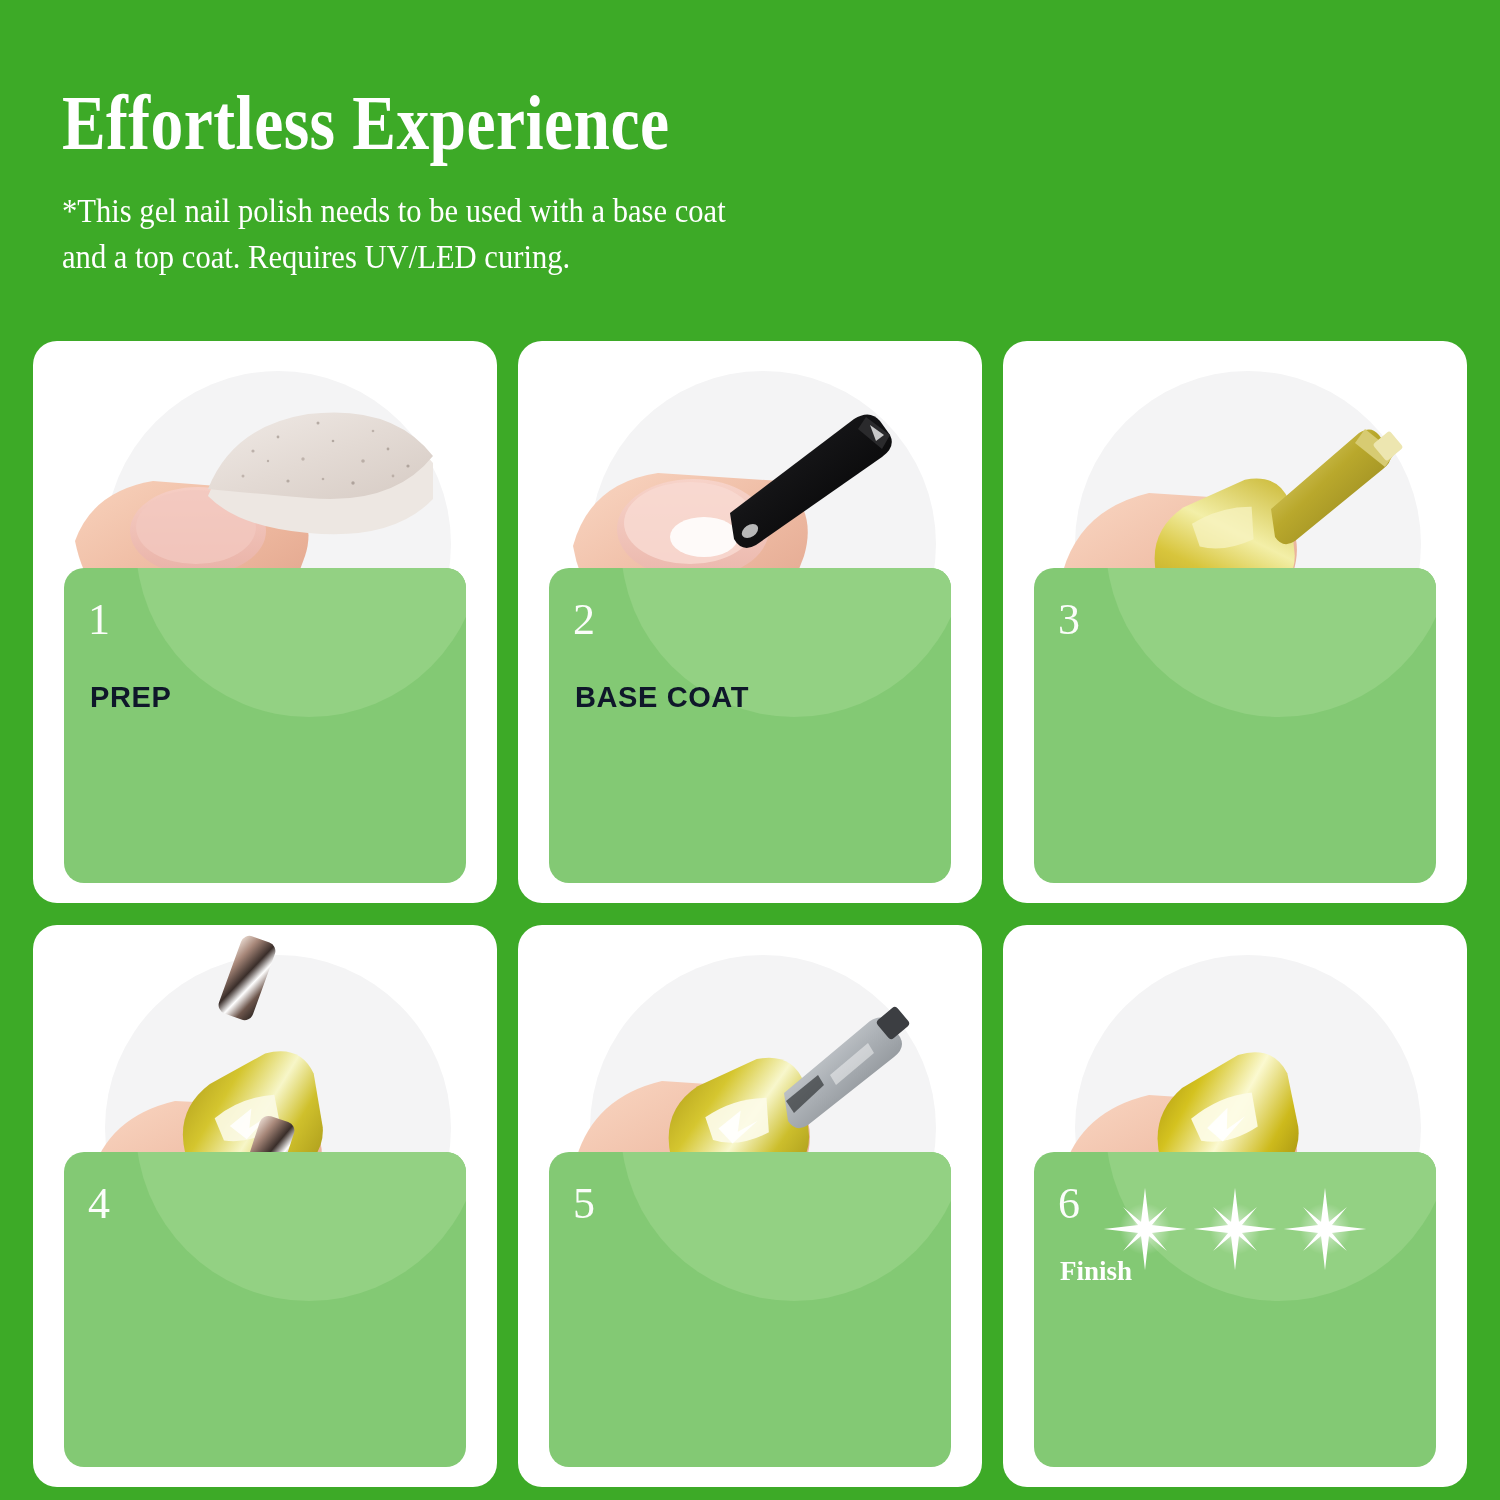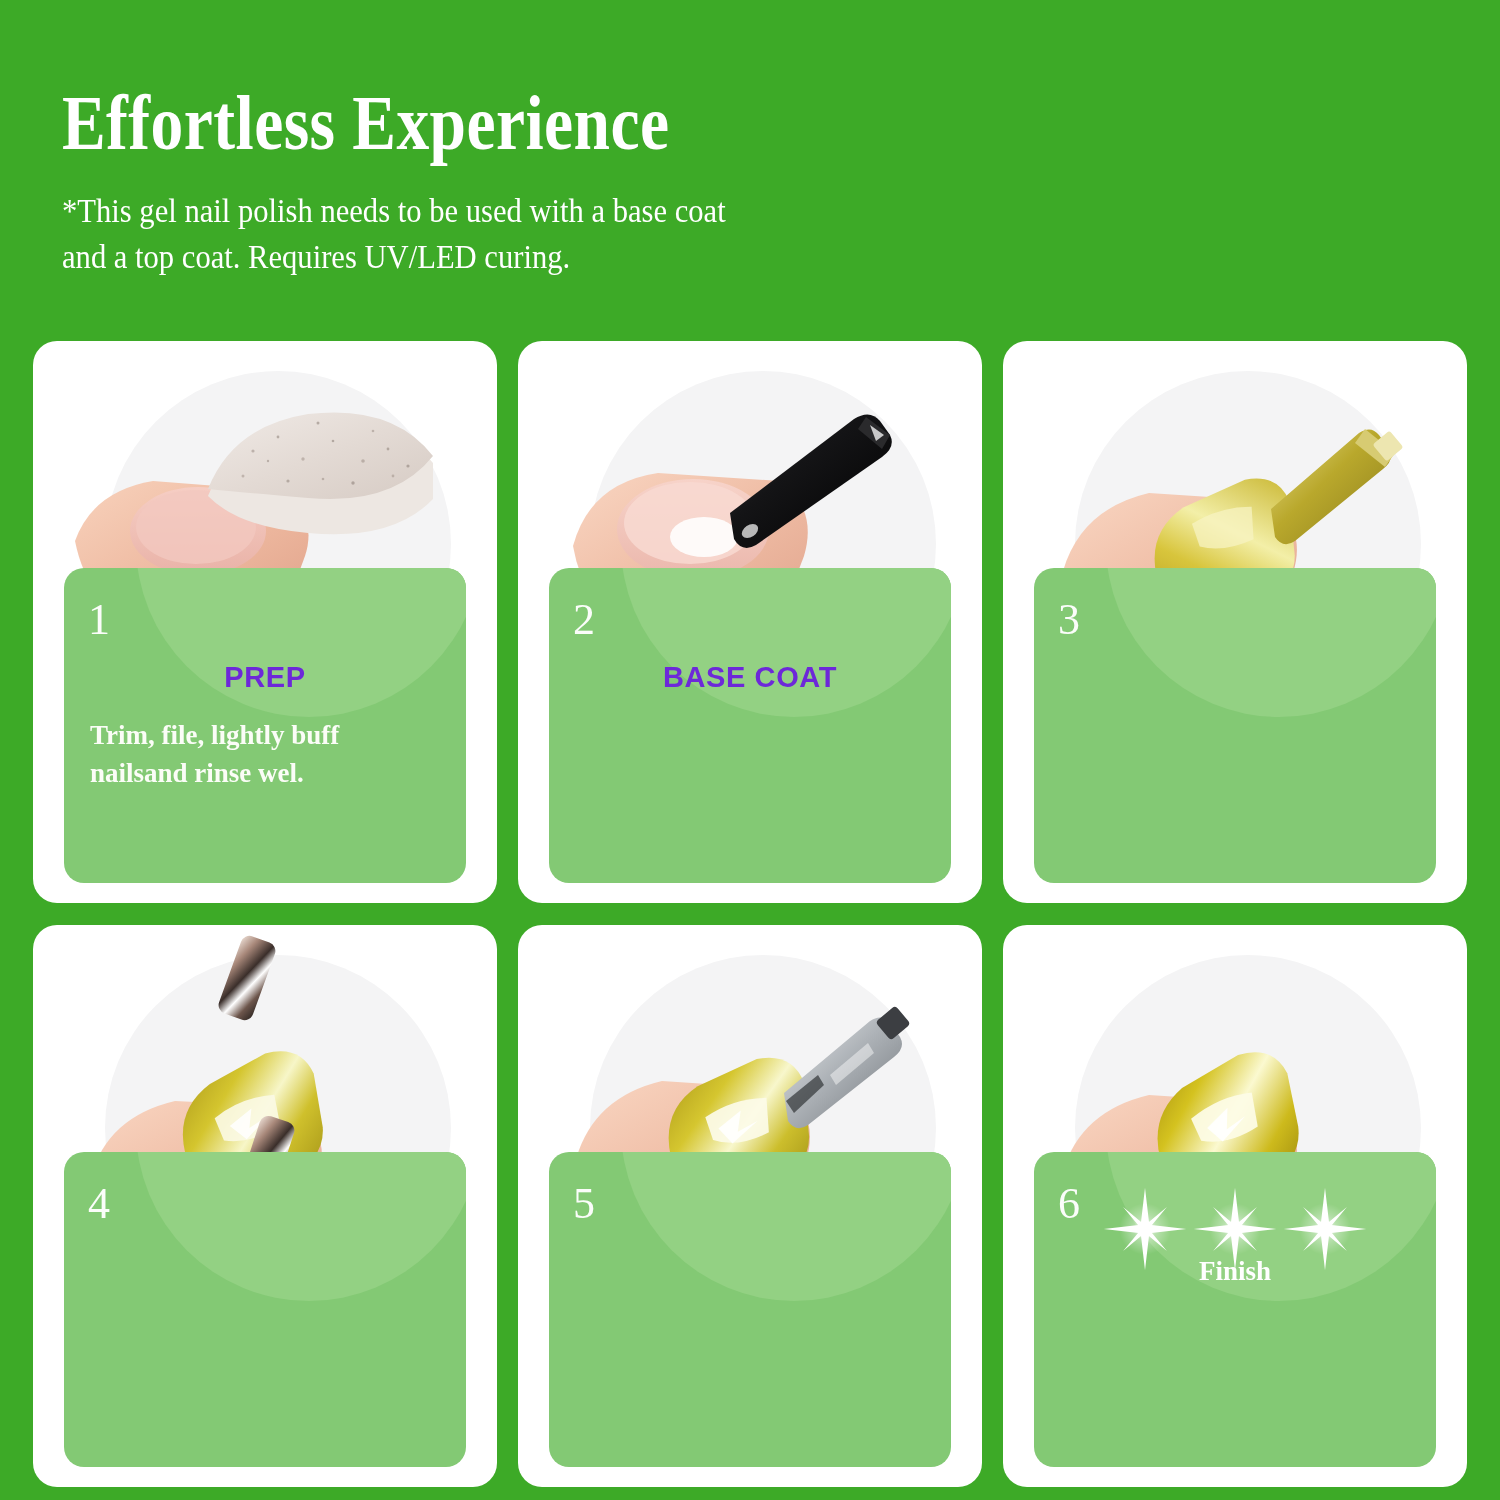--- a/index.html
+++ b/index.html
@@ -131,23 +131,23 @@
     position: relative;
     z-index: 2;
     padding-top: 94px;
   }
 
   .step-title {
     font-family: "Liberation Sans", sans-serif;
     font-weight: bold;
     font-size: 29px;
     letter-spacing: 0.6px;
-    color: #6d28d9;
-    text-align: center;
+    color: #0f172a;
     line-height: 1.1;
+    margin-top: 20px;
   }
 
   .step-desc {
     margin-top: 22px;
     font-family: "Liberation Serif", serif;
     font-weight: bold;
     font-size: 27px;
     line-height: 1.42;
     color: #FBFDF7;
     white-space: pre-line;
@@ -169,21 +169,20 @@
   }
 
   .finish-label {
     position: relative;
     z-index: 2;
     margin-top: 8px;
     font-family: "Liberation Serif", serif;
     font-weight: bold;
     font-size: 27px;
     color: #FFFFFF;
-    text-align: center;
   }
 
   
   .art { position: absolute; inset: 0; }
 </style>
 </head>
 <body>
 
 <div class="header">
   <div class="page-title">Effortless Experience</div>
@@ -239,22 +238,20 @@
           <circle cx="340" cy="90" r="1.3" fill="#9F918A"></circle>
           <circle cx="375" cy="125" r="1.6" fill="#8C7F77"></circle>
         </g>
       </svg>
     </div>
     <div class="panel">
       <div class="panel-circle"></div>
       <div class="step-num">1</div>
       <div class="panel-body">
         <div class="step-title">PREP</div>
-        <div class="step-desc align-left">Trim, file, lightly buff
-nailsand rinse wel.</div>
       </div>
     </div>
   </div>
 
   <div class="card">
     <div class="photo-circle"></div>
     <div class="photo">
       <svg class="art" viewBox="0 0 464 300" xmlns="http://www.w3.org/2000/svg">
         <defs>
           <linearGradient id="skin2" x1="0" y1="0" x2="1" y2="1">

